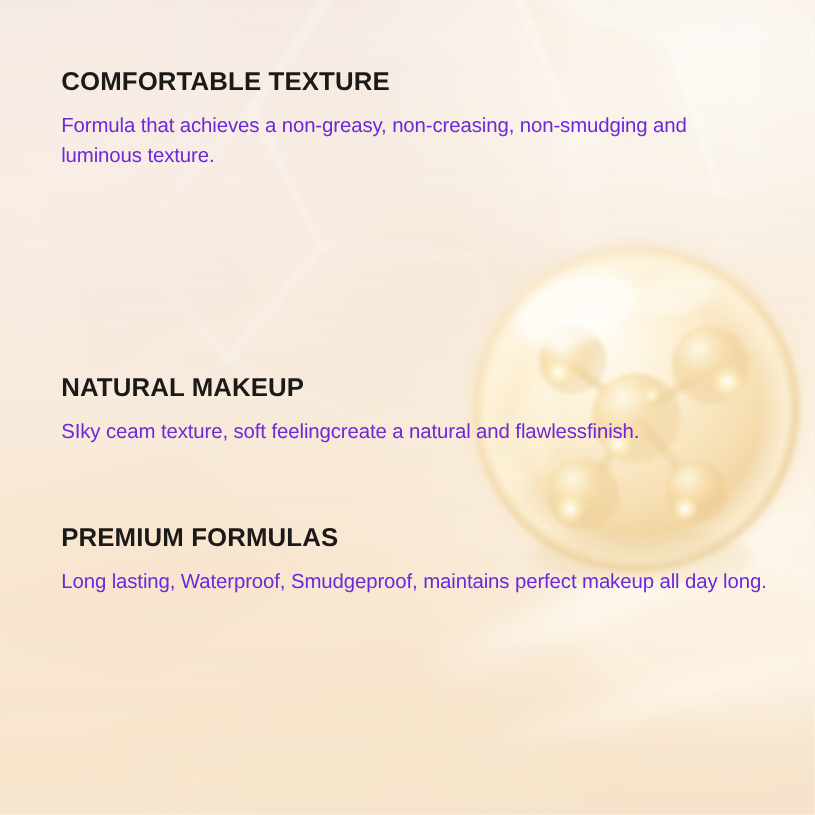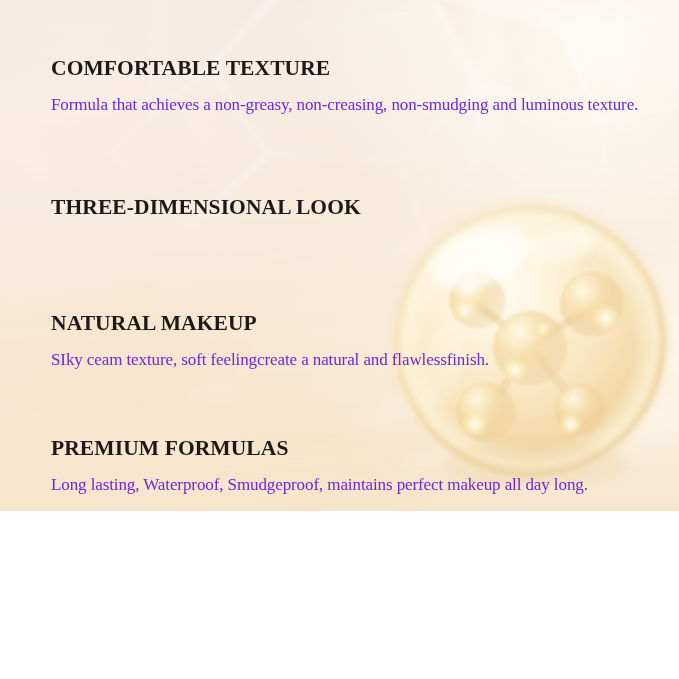--- a/index.html
+++ b/index.html
@@ -4,24 +4,24 @@
 <title>Product Feature Panel</title>
 <style>
   html, body {
     margin: 0;
     padding: 0;
     background: #ffffff;
   }
   #panel {
     position: relative;
     width: 679px;
-    height: 511px;
+    height: 679px;
     overflow: hidden;
     background: #f6eadf;
-    font-family: Liberation Serif, serif;
+    font-family: Liberation Sans, sans-serif;
     -webkit-font-smoothing: antialiased;
   }
 
   
   .bg-layer {
     position: absolute;
     inset: 0;
     pointer-events: none;
   }
 
@@ -303,21 +303,20 @@
   <div class="bg-layer" id="bg-veil"></div>
 
   <div id="content">
 
     <section class="feature" id="feature-0">
       <h2 class="feature-title">COMFORTABLE TEXTURE</h2>
       <p class="feature-desc">Formula that achieves a non-greasy, non-creasing, non-smudging and luminous texture.</p>
     </section>
 
     <section class="feature" id="feature-1">
-      <h2 class="feature-title">THREE-DIMENSIONAL LOOK</h2>
     </section>
 
     <section class="feature" id="feature-3">
       <h2 class="feature-title">PREMIUM FORMULAS</h2>
       <p class="feature-desc">Long lasting, Waterproof, Smudgeproof, maintains perfect makeup all day long.</p>
     </section>
 
     <section class="feature" id="feature-2">
       <h2 class="feature-title">NATURAL MAKEUP</h2>
       <p class="feature-desc">SIky ceam texture, soft feelingcreate a natural and flawlessfinish.</p>

